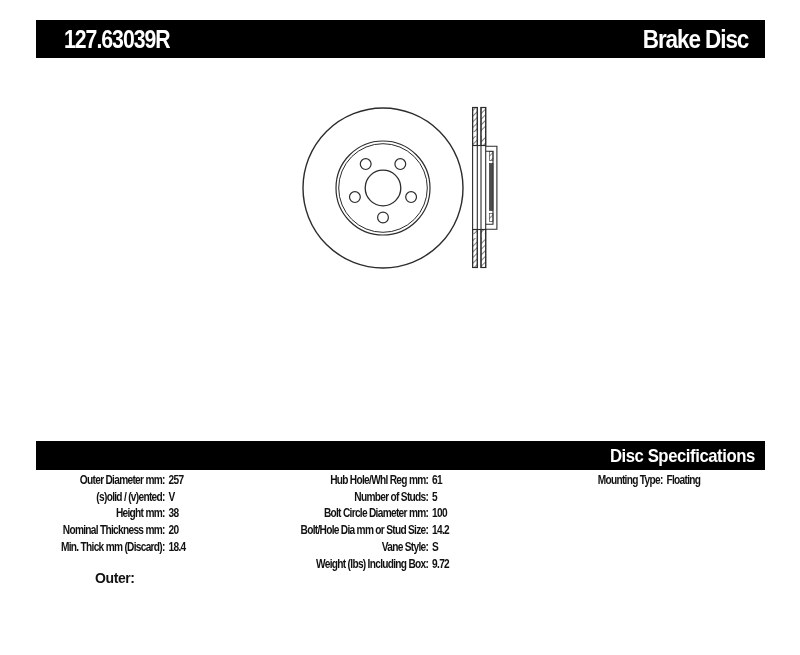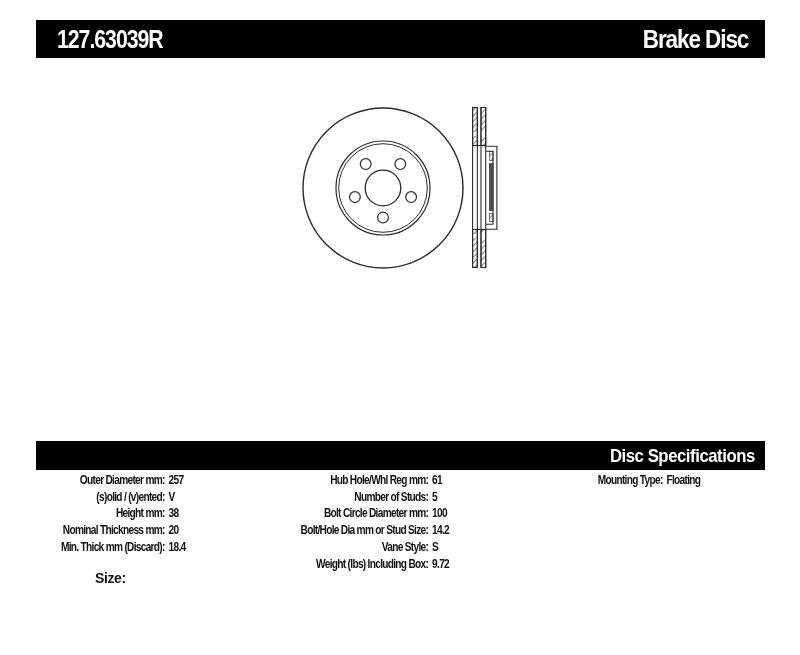--- a/index.html
+++ b/index.html
@@ -14,21 +14,21 @@
     position: absolute;
     background: #000000;
     color: #ffffff;
     display: flex;
     align-items: center;
     box-sizing: border-box;
   }
   #header-bar {
     left: 36px; top: 20px; width: 729px; height: 38px;
     justify-content: space-between;
-    padding: 0 17px 0 21px;
+    padding: 0 17px 0 28px;
     font-size: 25px; font-weight: bold; letter-spacing: -1.2px;
   }
   #header-bar .part-number { transform: scaleX(0.85); transform-origin: left center; white-space: nowrap; }
   #header-bar .product-type { transform: scaleX(0.90); transform-origin: right center; white-space: nowrap; }
 
   #drawing-svg {
     position: absolute;
     left: 280px; top: 90px;
   }
 
@@ -151,13 +151,13 @@
   <span class="val">S</span>
   <span class="lbl">Weight (lbs) Including Box:</span>
   <span class="val">9.72</span>
 </div>
 
 <div class="spec-col" id="spec-col-3">
   <span class="lbl">Mounting Type:</span>
   <span class="val">Floating</span>
 </div>
 
-<div id="note">Size:</div>
+<div id="note">Outer:</div>
 
 </body></html>

